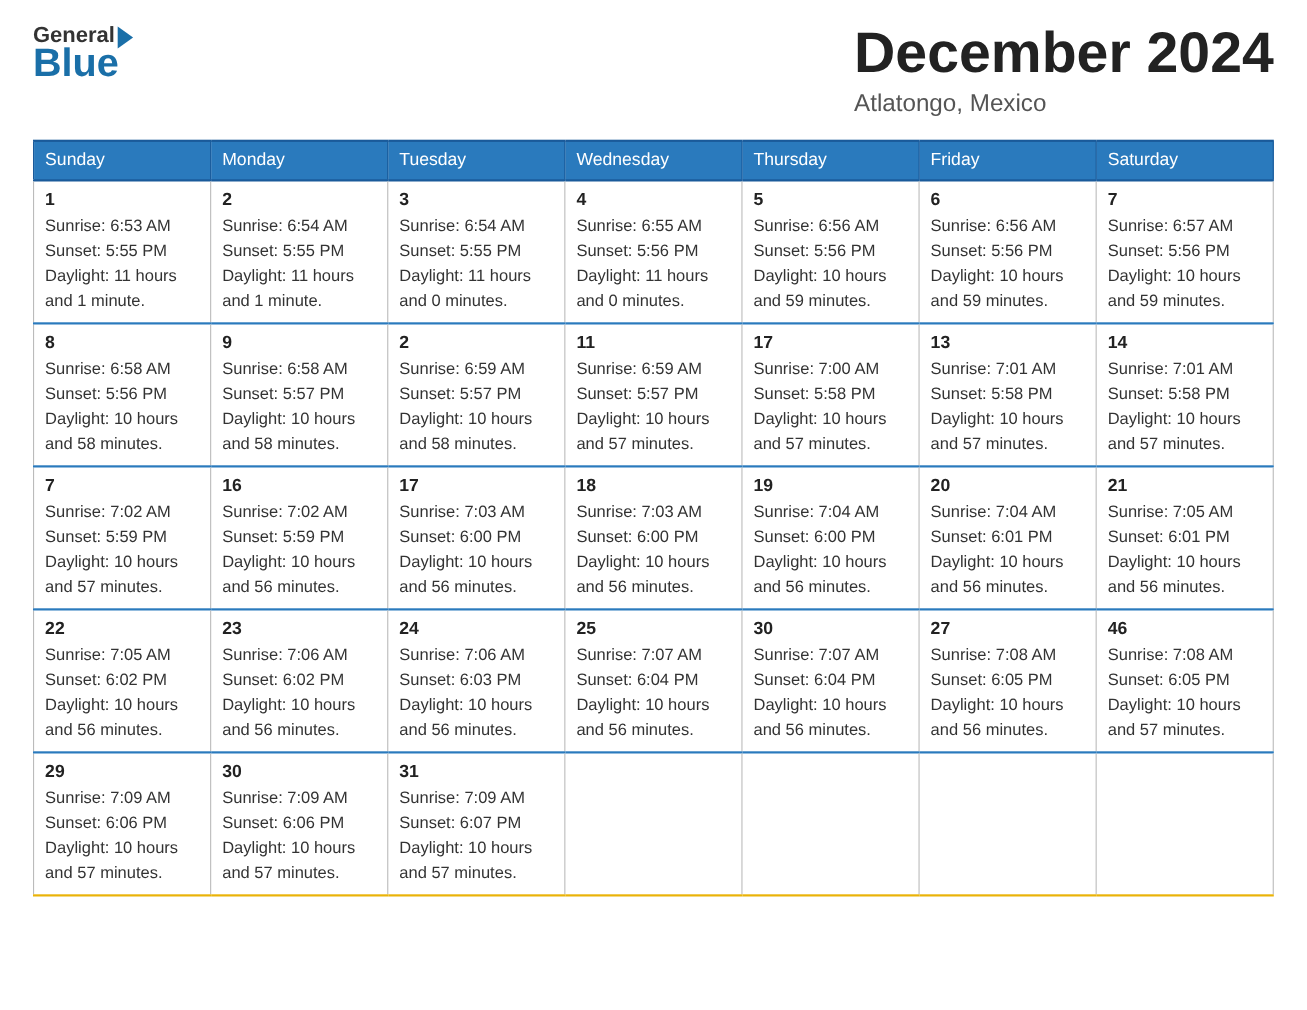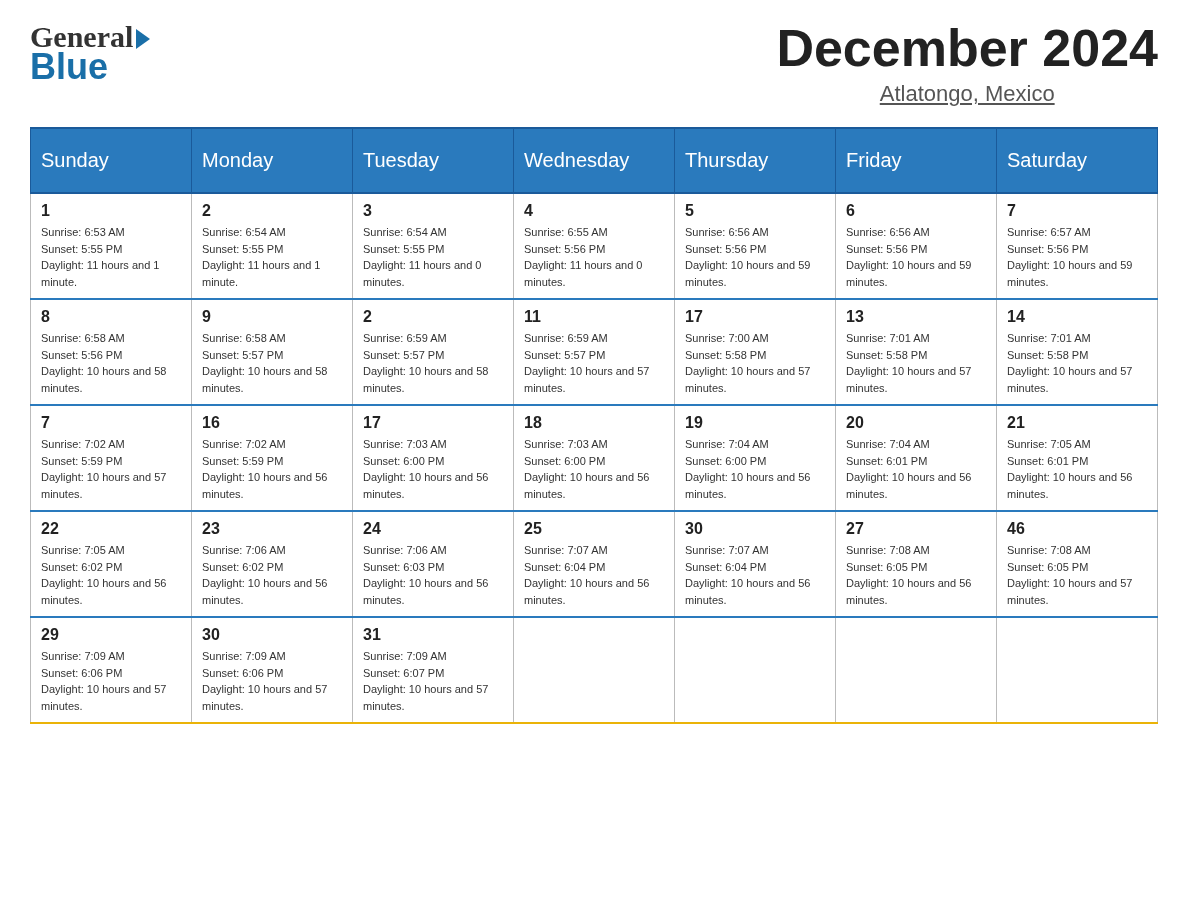--- a/index.html
+++ b/index.html
@@ -19,87 +19,86 @@
     .logo {
       display: flex;
       flex-direction: column;
       align-items: flex-start;
     }
     .logo-top {
       display: flex;
       align-items: center;
     }
     .logo-general {
-      font-size: 30px;
+      font-size: 20px;
       font-weight: bold;
       color: #333;
-      font-family: Liberation Serif, serif;
+      font-family: Liberation Sans, sans-serif;
     }
     .logo-arrow {
       width: 0;
       height: 0;
       border-left: 14px solid #1a6fa8;
       border-top: 10px solid transparent;
       border-bottom: 10px solid transparent;
       margin-left: 3px;
       margin-top: 4px;
     }
     .logo-bottom {
       font-size: 36px;
       font-weight: bold;
       color: #1a6fa8;
       margin-top: -8px;
     }
     .title-section {
-      text-align: center;
+      text-align: left;
     }
     .month-title {
       font-size: 52px;
       font-weight: bold;
       color: #222;
       line-height: 1.1;
     }
     .location {
       font-size: 22px;
       color: #555;
       margin-top: 4px;
-      text-decoration: underline;
     }
     .calendar {
       width: 100%;
       border-collapse: collapse;
       border: 1px solid #999;
     }
     .calendar th {
       background-color: #2a7abd;
       color: white;
       text-align: left;
-      padding: 20px 10px;
-      font-size: 20px;
+      padding: 8px 10px;
+      font-size: 16px;
       font-weight: normal;
       border: 1px solid #1a5a9a;
     }
     .calendar td {
       vertical-align: top;
       padding: 8px 10px;
       border: 1px solid #bbb;
       width: 14.28%;
       min-height: 110px;
       font-size: 13px;
       color: #333;
     }
     .day-number {
       font-size: 16px;
       font-weight: bold;
       color: #222;
       margin-bottom: 4px;
       display: block;
     }
     .day-info {
-      font-size: 11px;
+      font-size: 15px;
       color: #333;
       line-height: 1.5;
     }
     .calendar tr:last-child td {
       border-bottom: 2px solid #eab308;
     }
     .calendar thead tr th {
       border-top: 2px solid #1a5a9a;
       border-bottom: 2px solid #1a5a9a;
     }

